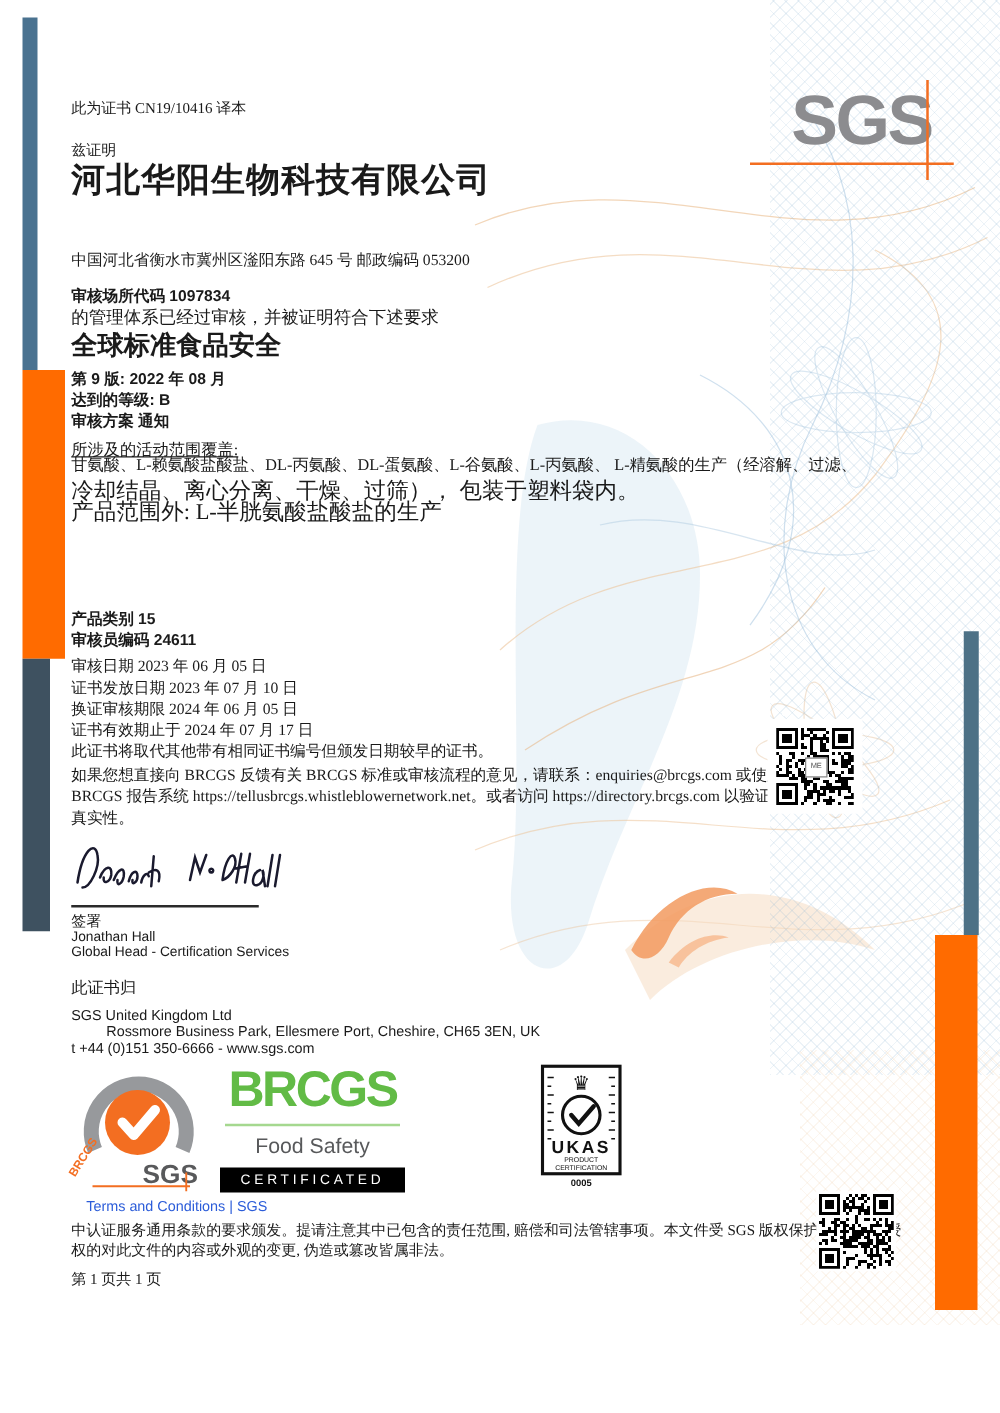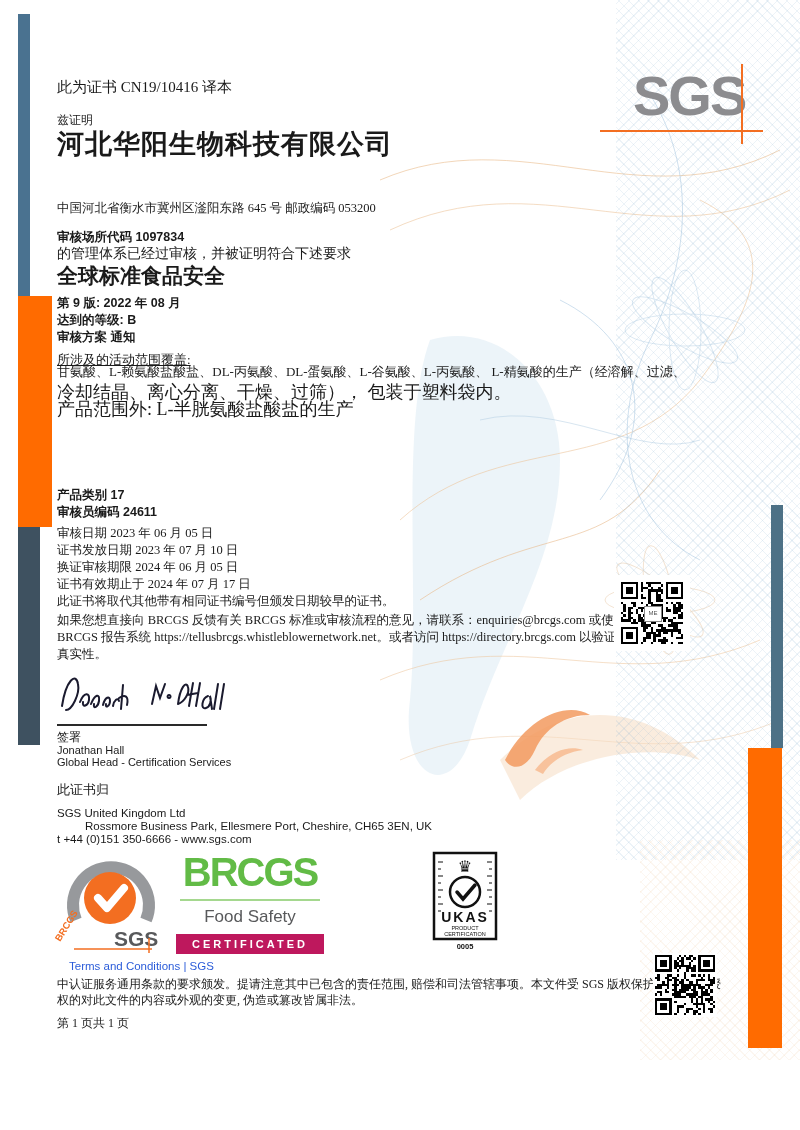--- a/index.html
+++ b/index.html
@@ -36,21 +36,21 @@
   .qr{width:100%;height:100%;}
   .qr-center{position:absolute;left:50%;top:50%;width:16px;height:14px;margin:-7px 0 0 -8px;
     background:#fff;border:1px solid #888;font-size:6px;text-align:center;color:#555;line-height:12px;}
   
   .link{color:#2B5CD9;text-decoration:none;}
   
   .brcgs{position:absolute;left:176px;top:852px;width:148px;text-align:center;z-index:2;}
   .brcgs .word{font-size:40px;font-weight:bold;color:#62BB46;letter-spacing:-2px;line-height:1;}
   .brcgs .rule{height:2px;background:#A5D88F;margin:7px 4px 6px 4px;}
   .brcgs .sub{font-size:17px;color:#58595B;margin-bottom:7px;text-align:center;}
-  .brcgs .badge{background:#be185d;color:#fff;font-size:11px;font-weight:bold;
+  .brcgs .badge{background:#000000;color:#fff;font-size:11px;font-weight:normal;
     letter-spacing:3px;padding:4px 0;}
   .sig-line{position:absolute;left:57px;top:724px;width:150px;border-top:2px solid #2a2a2a;}
 </style>
 </head>
 <body>
 
 <div class="page">
 
   <svg class="abs" style="left:0;top:0;z-index:0;" width="800" height="1130" viewBox="0 0 800 1130">
     <path d="M430,340 C500,320 560,380 560,460 C560,560 500,640 470,740 C450,800 400,780 410,700 C420,600 400,420 430,340 Z" fill="#D9E9F4" opacity="0.5"></path>
@@ -87,38 +87,38 @@
   <div class="bar bar-orange-l"></div>
   <div class="bar bar-slate-l"></div>
   <div class="bar bar-blue-r"></div>
   <div class="bar bar-orange-r"></div>
 
   <div class="sgs-word">SGS</div>
   <div class="sgs-hline"></div>
   <div class="sgs-vline"></div>
 
   <div class="content">
-    <div class="txt serif" style="top:78px;font-size:15px;font-family:Liberation Serif, serif;">此为证书 CN19/10416 译本</div>
+    <div class="txt serif" style="top:78px;font-size:12px;font-family:Liberation Serif, serif;">此为证书 CN19/10416 译本</div>
     <div class="txt serif" style="top:112px;font-size:12px;">兹证明</div>
     <div class="txt serif" style="top:126px;font-size:27px;font-weight:bold;letter-spacing:1px;">河北华阳生物科技有限公司</div>
     <div class="txt serif" style="top:200px;font-size:12.5px;">中国河北省衡水市冀州区滏阳东路 645 号 邮政编码 053200</div>
 
     <div class="txt hei" style="top:229px;font-size:12.5px;">审核场所代码 1097834</div>
     <div class="txt serif" style="top:245px;font-size:14px;">的管理体系已经过审核，并被证明符合下述要求</div>
     <div class="txt hei" style="top:262px;font-size:21px;">全球标准食品安全</div>
     <div class="txt hei" style="top:295px;font-size:12.5px;">第 9 版: 2022 年 08 月</div>
     <div class="txt hei" style="top:312px;font-size:12.5px;">达到的等级: B</div>
     <div class="txt hei" style="top:329px;font-size:12.5px;">审核方案 通知</div>
 
     <div class="txt serif" style="top:351px;font-size:13px;text-decoration:underline;">所涉及的活动范围覆盖:</div>
     <div class="txt serif" style="top:363px;font-size:13px;">甘氨酸、L-赖氨酸盐酸盐、DL-丙氨酸、DL-蛋氨酸、L-谷氨酸、L-丙氨酸、 L-精氨酸的生产（经溶解、过滤、</div>
     <div class="txt serif" style="top:380px;font-size:18px;">冷却结晶、离心分离、干燥、过筛）， 包装于塑料袋内。</div>
     <div class="txt serif" style="top:397px;font-size:18px;">产品范围外: L-半胱氨酸盐酸盐的生产</div>
 
-    <div class="txt hei" style="top:487px;font-size:12.5px;">产品类别 17</div>
+    <div class="txt hei" style="top:487px;font-size:12.5px;">产品类别 15</div>
     <div class="txt hei" style="top:504px;font-size:12.5px;">审核员编码 24611</div>
     <div class="txt serif" style="top:525px;font-size:12.5px;">审核日期 2023 年 06 月 05 日</div>
     <div class="txt serif" style="top:542px;font-size:12.5px;">证书发放日期 2023 年 07 月 10 日</div>
     <div class="txt serif" style="top:559px;font-size:12.5px;">换证审核期限 2024 年 06 月 05 日</div>
     <div class="txt serif" style="top:576px;font-size:12.5px;">证书有效期止于 2024 年 07 月 17 日</div>
     <div class="txt serif" style="top:593px;font-size:12.5px;">此证书将取代其他带有相同证书编号但颁发日期较早的证书。</div>
 
     <div class="txt serif" style="top:612px;font-size:12.5px;">如果您想直接向 BRCGS 反馈有关 BRCGS 标准或审核流程的意见，请联系：enquiries@brcgs.com 或使用</div>
     <div class="txt serif" style="top:629px;font-size:12.5px;">BRCGS 报告系统 https://tellusbrcgs.whistleblowernetwork.net。或者访问 https://directory.brcgs.com 以验证证书的</div>
     <div class="txt serif" style="top:646px;font-size:12.5px;">真实性。</div>

